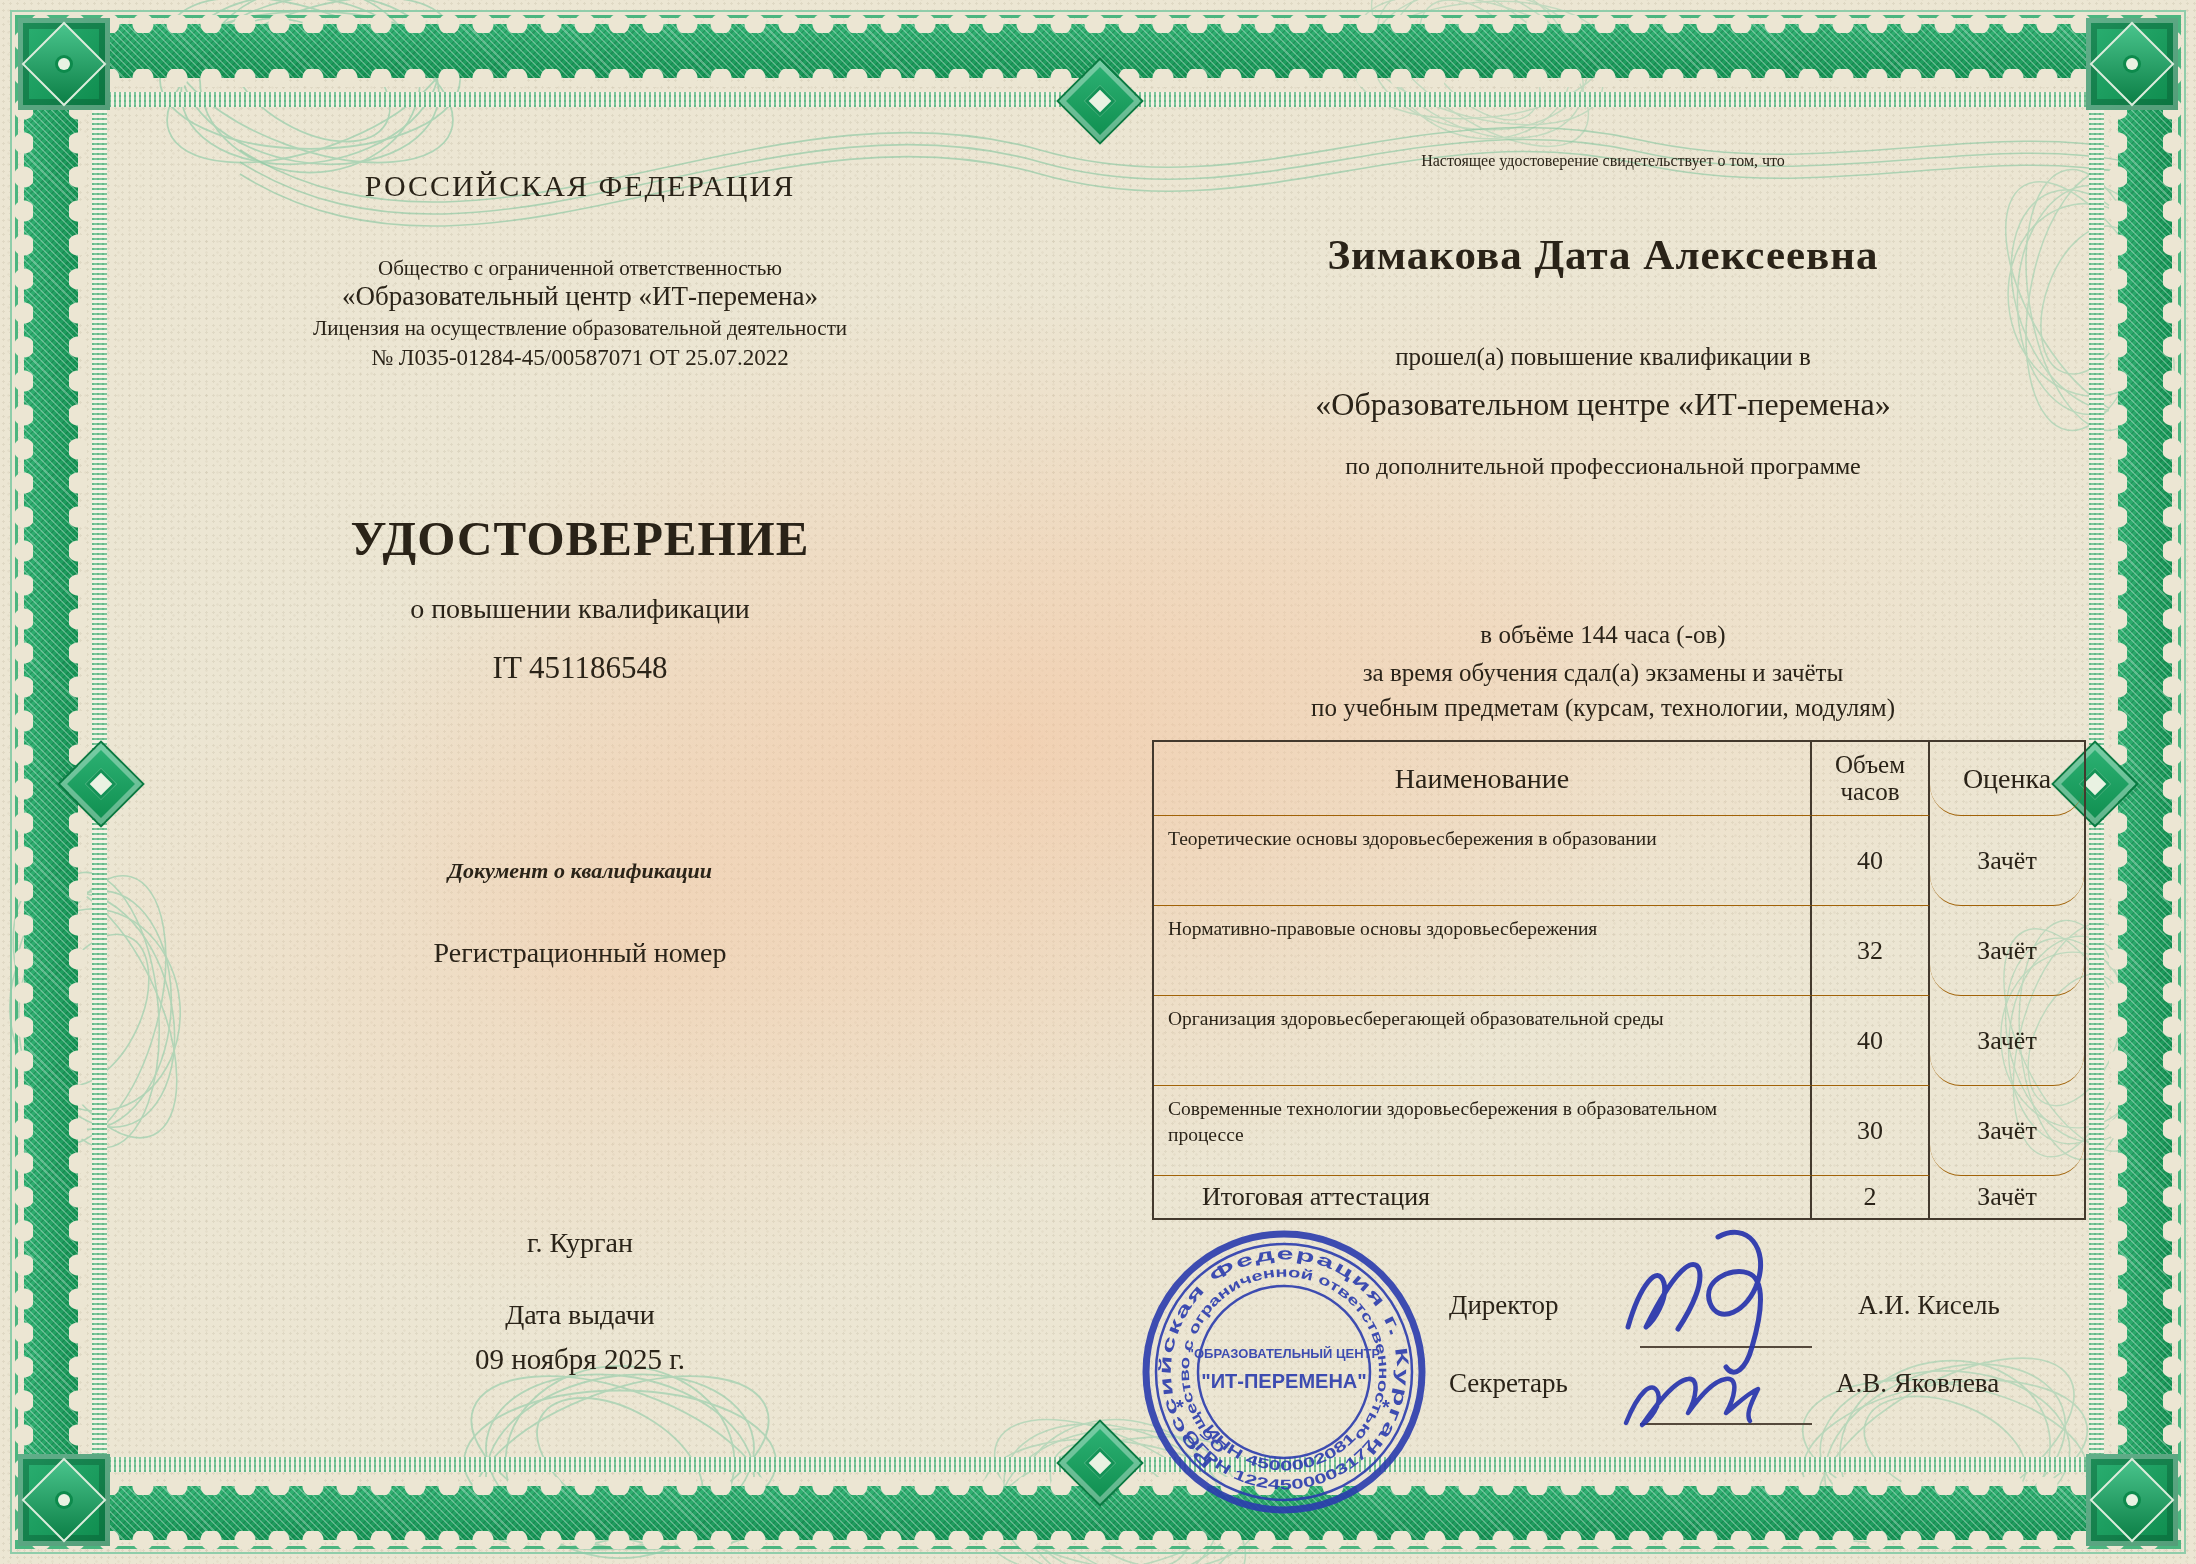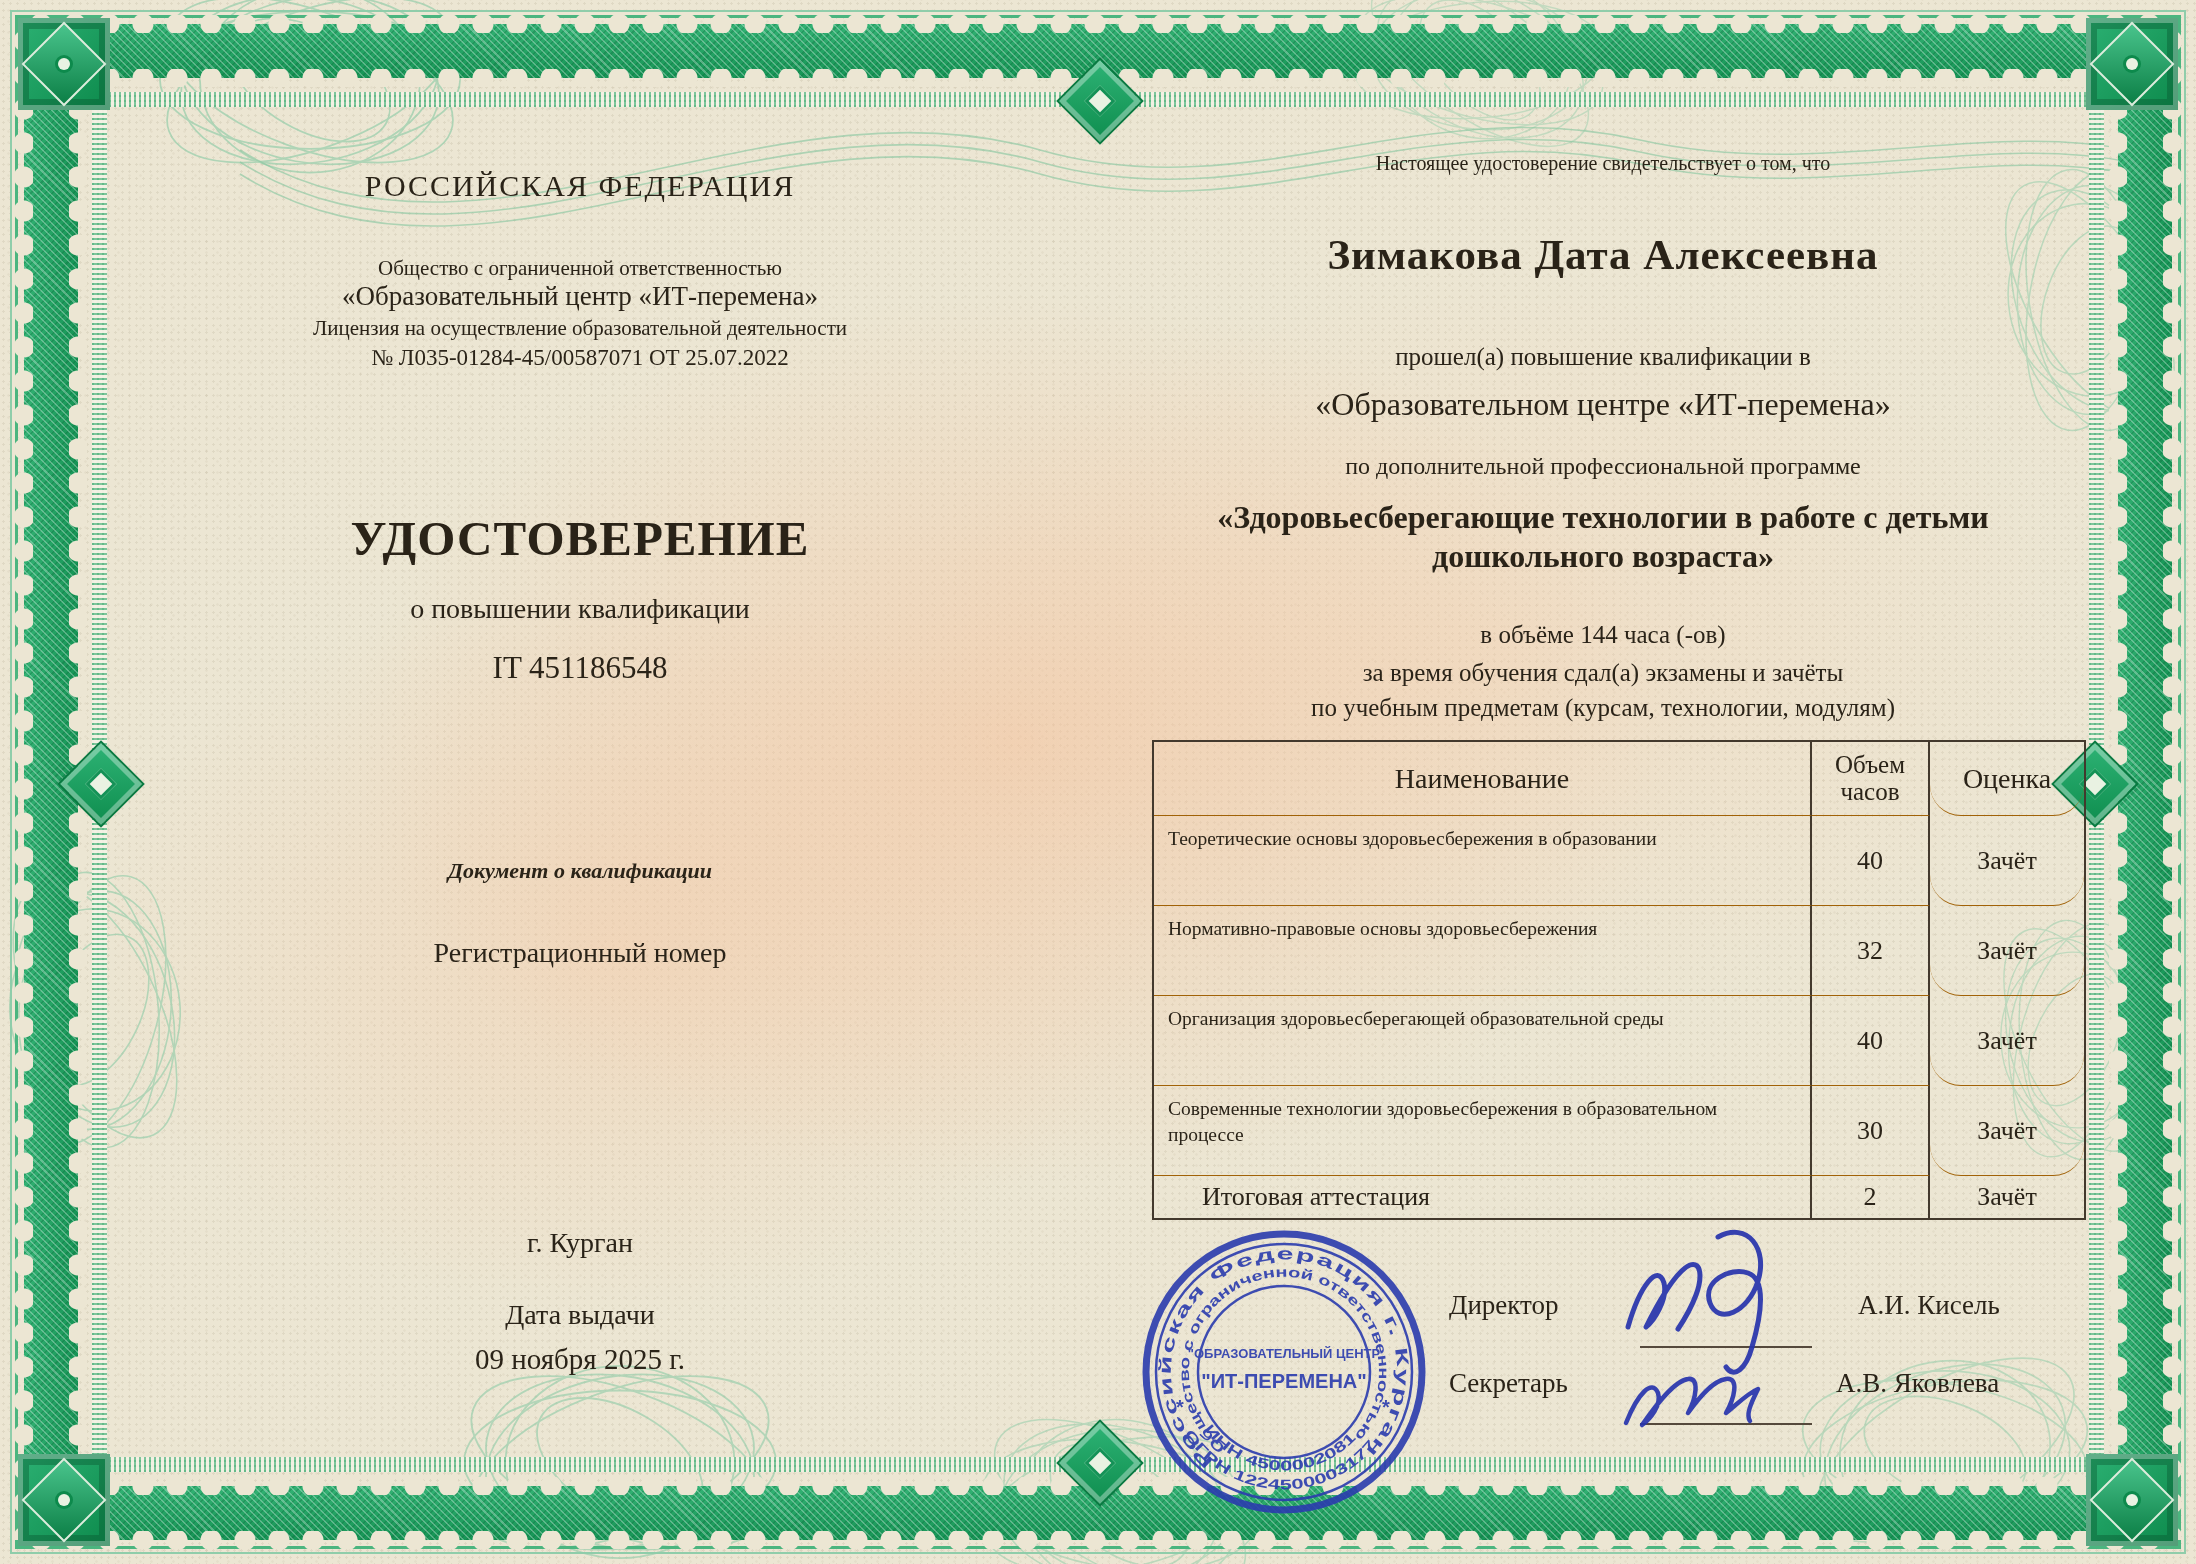--- a/index.html
+++ b/index.html
@@ -92,21 +92,21 @@
   .license-no{top:344px;font-size:23px;}
   .doc-title{top:510px;font-size:49px;font-weight:bold;letter-spacing:1px;}
   .doc-subtitle{top:592px;font-size:28px;}
   .doc-no{top:650px;font-size:31px;}
   .doc-kind{top:858px;font-size:22px;font-weight:bold;font-style:italic;}
   .reg-label{top:936px;font-size:28px;}
   .reg-no{top:986px;font-size:29px;}
   .city{top:1226px;font-size:28px;}
   .issue-label{top:1298px;font-size:28px;}
   .issue-date{top:1342px;font-size:29px;}
-  .intro{top:152px;font-size:20px;}
+  .intro{top:152px;font-size:16px;}
   .student-name{top:230px;font-size:43px;font-weight:bold;letter-spacing:1px;}
   .completed{top:342px;font-size:25px;}
   .center-name{top:386px;font-size:32px;}
   .program-label{top:452px;font-size:24px;}
   .program-name{top:498px;font-size:32px;font-weight:bold;line-height:1.22;padding:0 30px;}
   .volume{top:620px;font-size:25px;}
   .exams{top:658px;font-size:25px;}
   .subjects{top:693px;font-size:25px;}
   
   .cert-table{position:absolute;left:1152px;top:740px;width:930px;z-index:6;
@@ -200,21 +200,20 @@
     <div class="tb issue-label">Дата выдачи</div>
     <div class="tb issue-date">09 ноября 2025 г.</div>
   </div>
 
   <div class="col col-right">
     <div class="tb intro">Настоящее удостоверение свидетельствует о том, что</div>
     <div class="tb student-name">Зимакова Дата Алексеевна</div>
     <div class="tb completed">прошел(а) повышение квалификации в</div>
     <div class="tb center-name">«Образовательном центре «ИТ-перемена»</div>
     <div class="tb program-label">по дополнительной профессиональной программе</div>
-    <div class="tb program-name">«Здоровьесберегающие технологии в работе с детьми дошкольного возраста»</div>
     <div class="tb volume">в объёме 144 часа (-ов)</div>
     <div class="tb exams">за время обучения сдал(а) экзамены и зачёты</div>
     <div class="tb subjects">по учебным предметам (курсам, технологии, модулям)</div>
   </div>
 
   <div class="cert-table">
     <div class="cell h-cell">Наименование</div>
     <div class="cell h-cell h-hours">Объем часов</div>
     <div class="cell h-cell last-col">Оценка</div>
 

